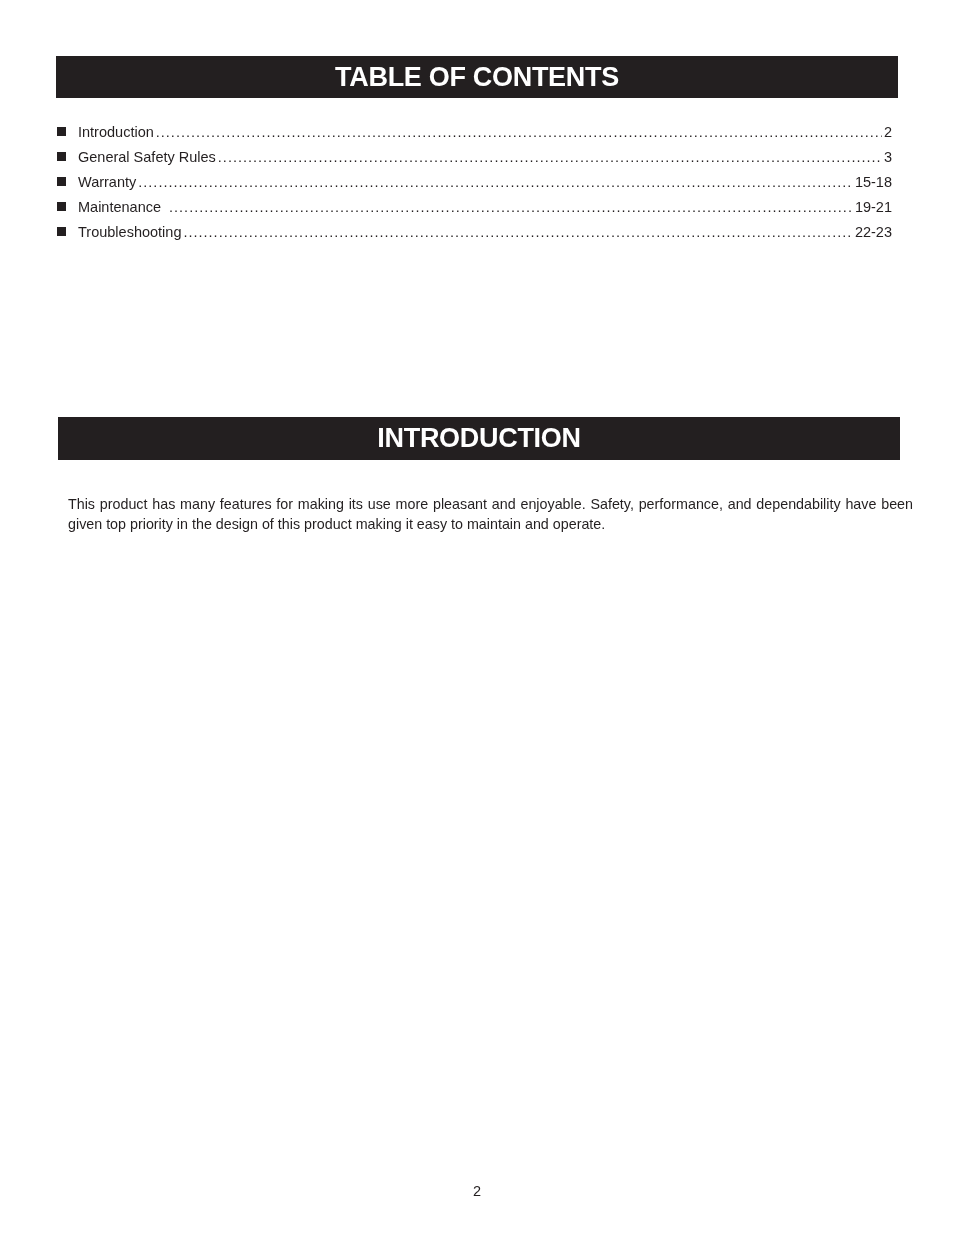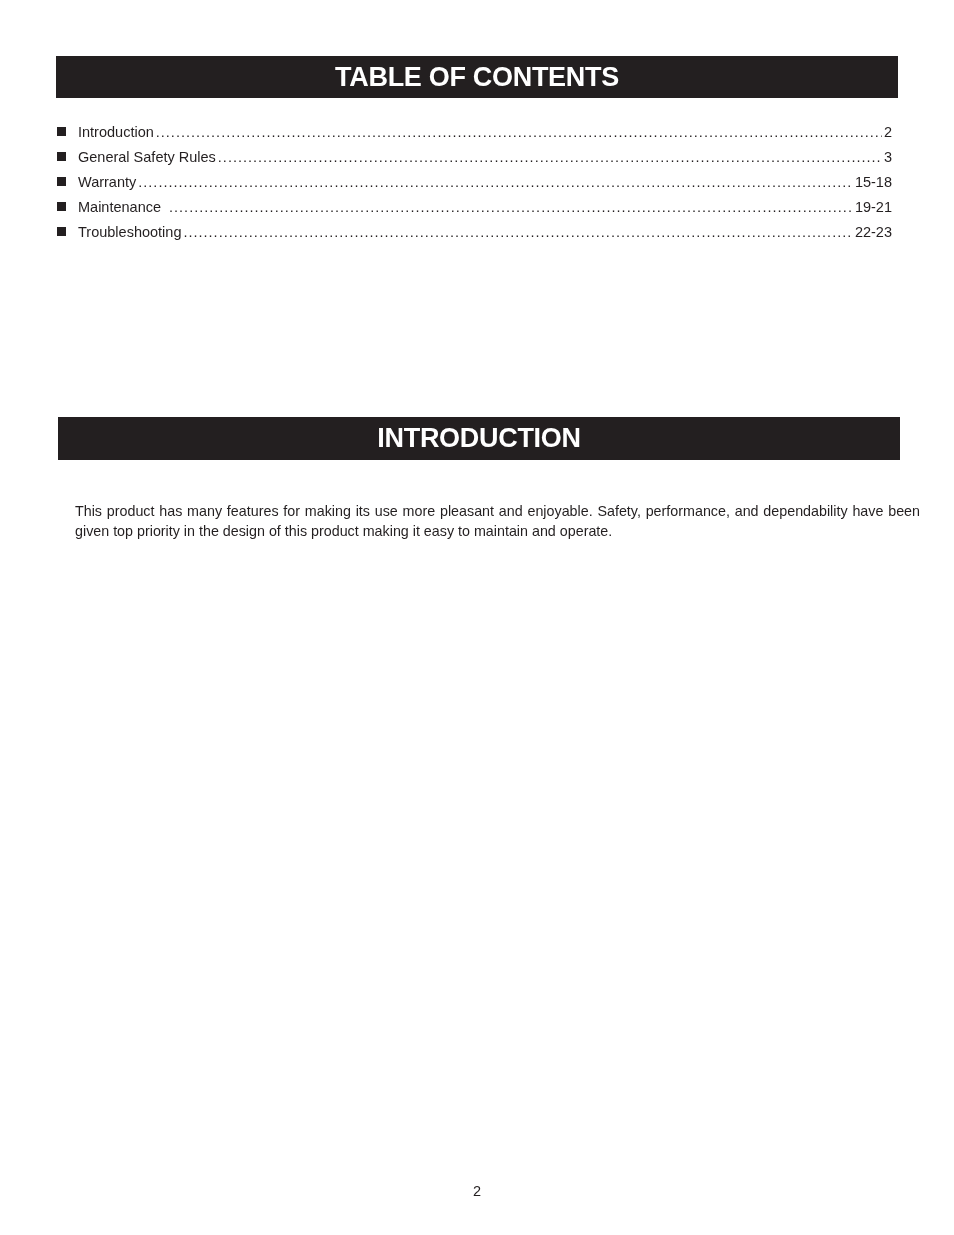--- a/index.html
+++ b/index.html
@@ -73,21 +73,21 @@
     }
     .toc-page { flex: 0 0 auto; white-space: nowrap; }
 
     .intro-text {
       position: absolute;
       top: 484px;
       left: 57px;
       width: 845px;
       font-size: 14.3px;
       line-height: 19.5px;
-      margin: 18px;
+      margin: 11px;
       text-align: justify;
     }
     .page-number {
       position: absolute;
       top: 1183px;
       left: 0;
       width: 954px;
       text-align: center;
       font-size: 14.5px;
     }

